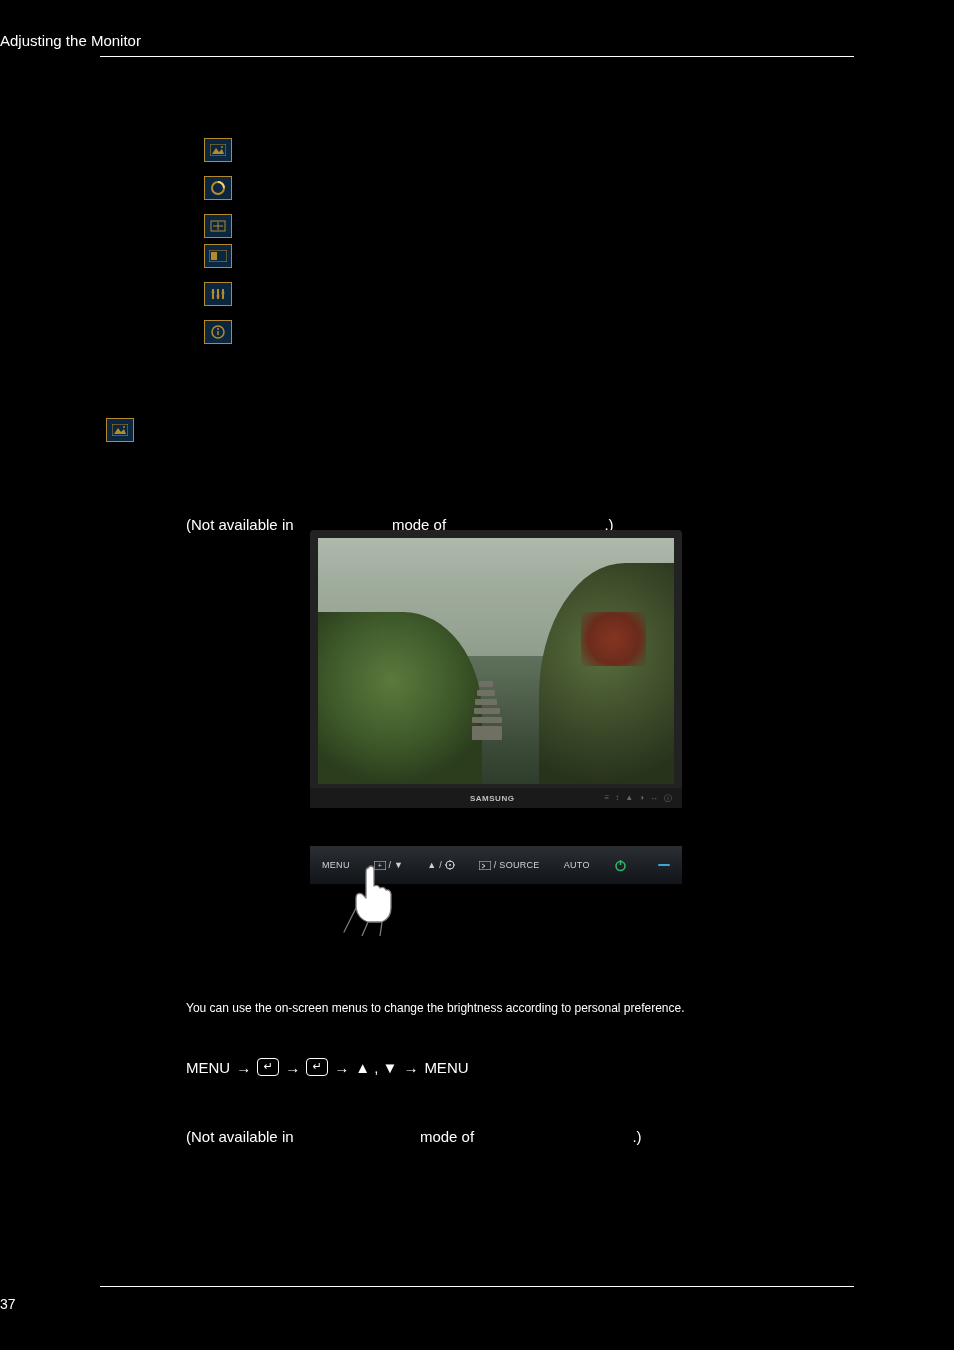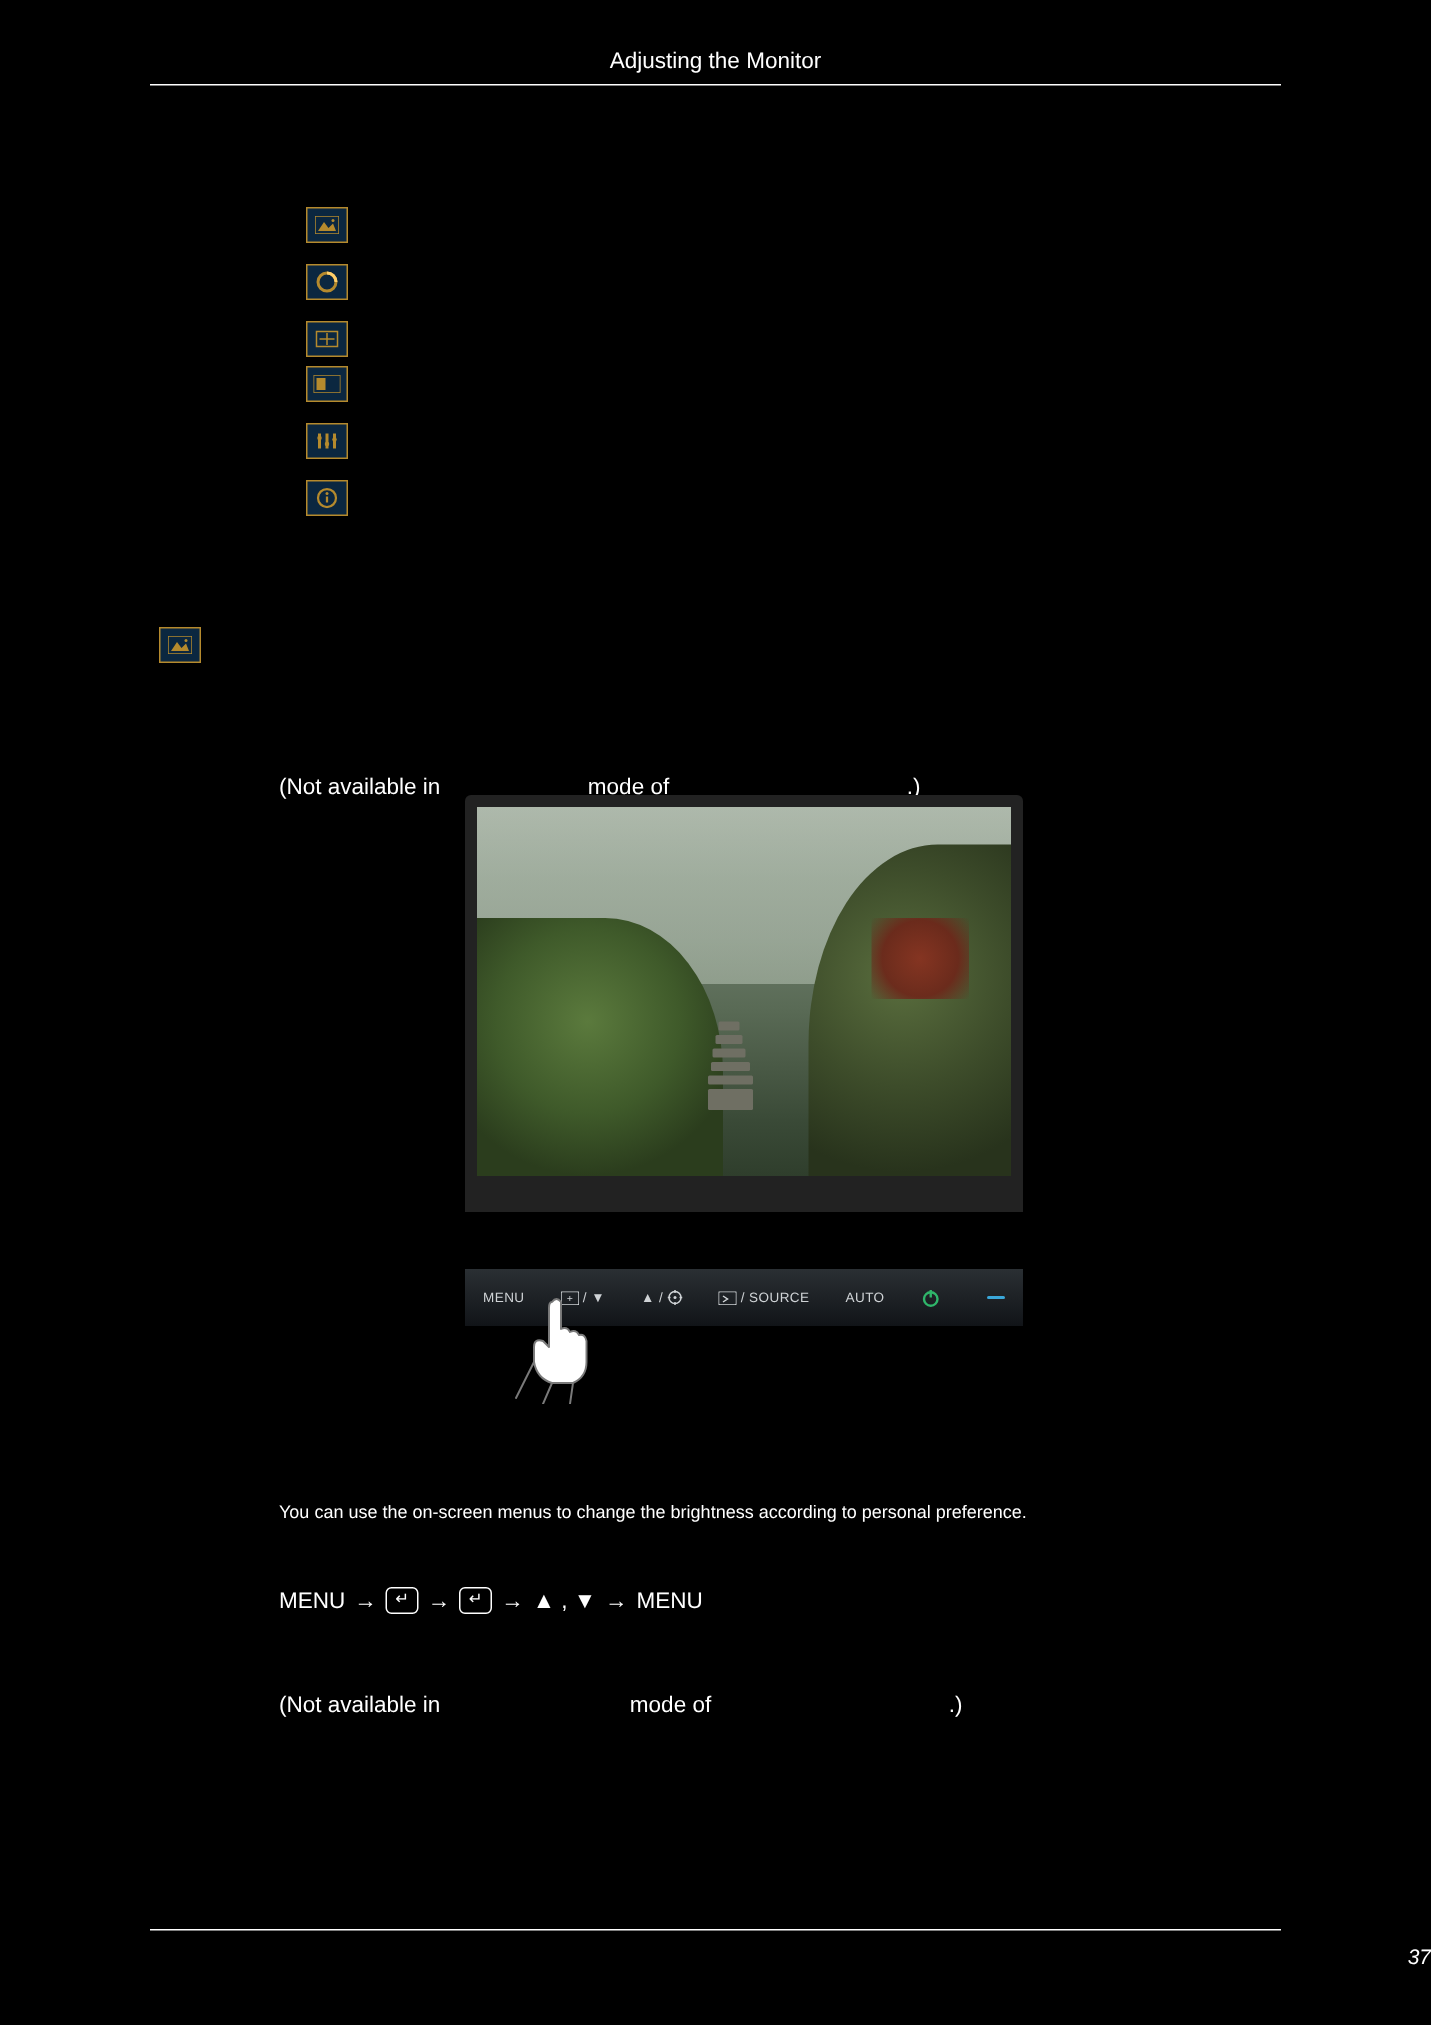--- a/index.html
+++ b/index.html
@@ -10,21 +10,20 @@
     height: 1350px;
     font-family: Arial, Helvetica, sans-serif;
     color: #fff;
     position: relative;
   }
   .header-title {
     position: absolute;
     top: 32px;
     left: 0;
     width: 954px;
-    text-align: center;
     font-size: 15px;
   }
   .header-rule {
     position: absolute;
     top: 56px;
     left: 100px;
     width: 754px;
     height: 0;
     border-top: 1px solid #fff;
   }
@@ -183,23 +182,22 @@
     left: 100px;
     width: 754px;
     height: 0;
     border-top: 1px solid #fff;
   }
   .page-num {
     position: absolute;
     top: 1296px;
     left: 0;
     width: 954px;
-    text-align: right;
+    text-align: left;
     font-size: 14px;
-    font-style: italic;
   }
 
   
   svg { display:block; }
 </style>
 </head>
 <body>
 
 <div class="header-title">Adjusting the Monitor</div>
 <div class="header-rule"></div>
@@ -272,20 +270,31 @@
     <div class="tree-l"></div>
     <div class="tree-r"></div>
     <div class="red-leaf"></div>
     <div class="pagoda">
       <div class="tier t5"></div>
       <div class="tier t4"></div>
       <div class="tier t3"></div>
       <div class="tier t2"></div>
       <div class="tier t1"></div>
       <div class="base"></div>
+    </div>
+  </div>
+  <div class="photo-chin">
+    <span class="chin-brand">SAMSUNG</span>
+    <div class="chin-icons">
+      <span>≡</span>
+      <span>↕</span>
+      <span>▲</span>
+      <span>◑</span>
+      <span>↔</span>
+      <span>ⓘ</span>
     </div>
   </div>
 </div>
 
 <div class="button-strip">
   <div class="strip-bar">
     <span class="lbl">MENU</span>
     <span class="lbl">
       <svg style="display:inline;vertical-align:-2px" width="12" height="9" viewBox="0 0 12 9">
           <rect x="0" y="0" width="12" height="9" rx="1" fill="none" stroke="#cfd3d6" stroke-width="1"></rect>

